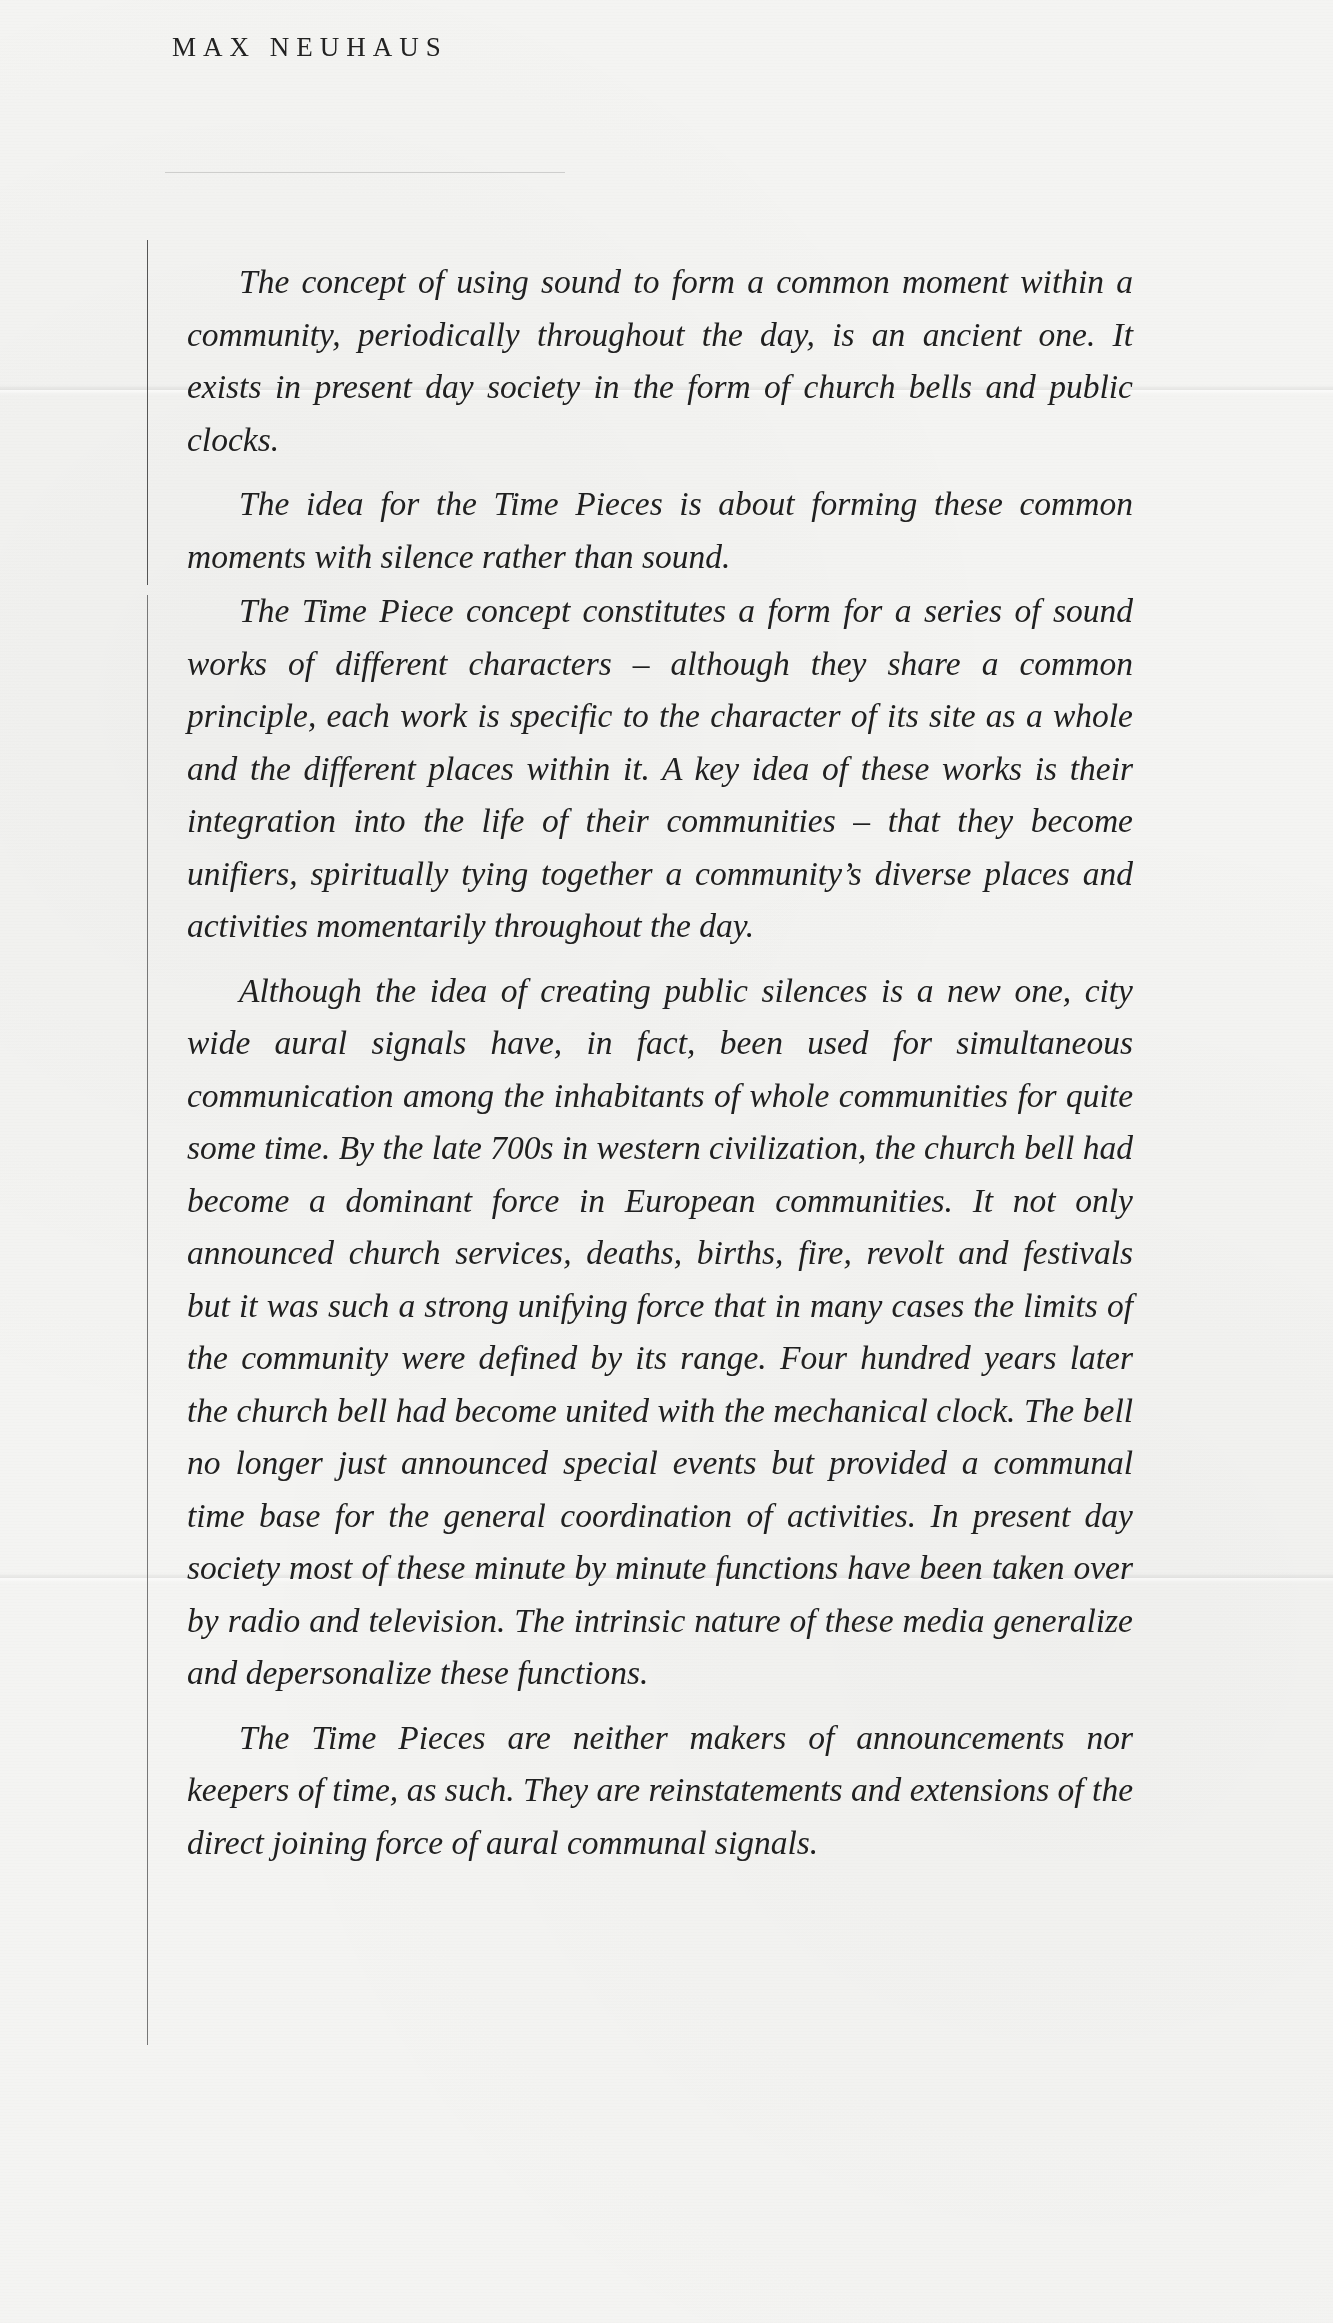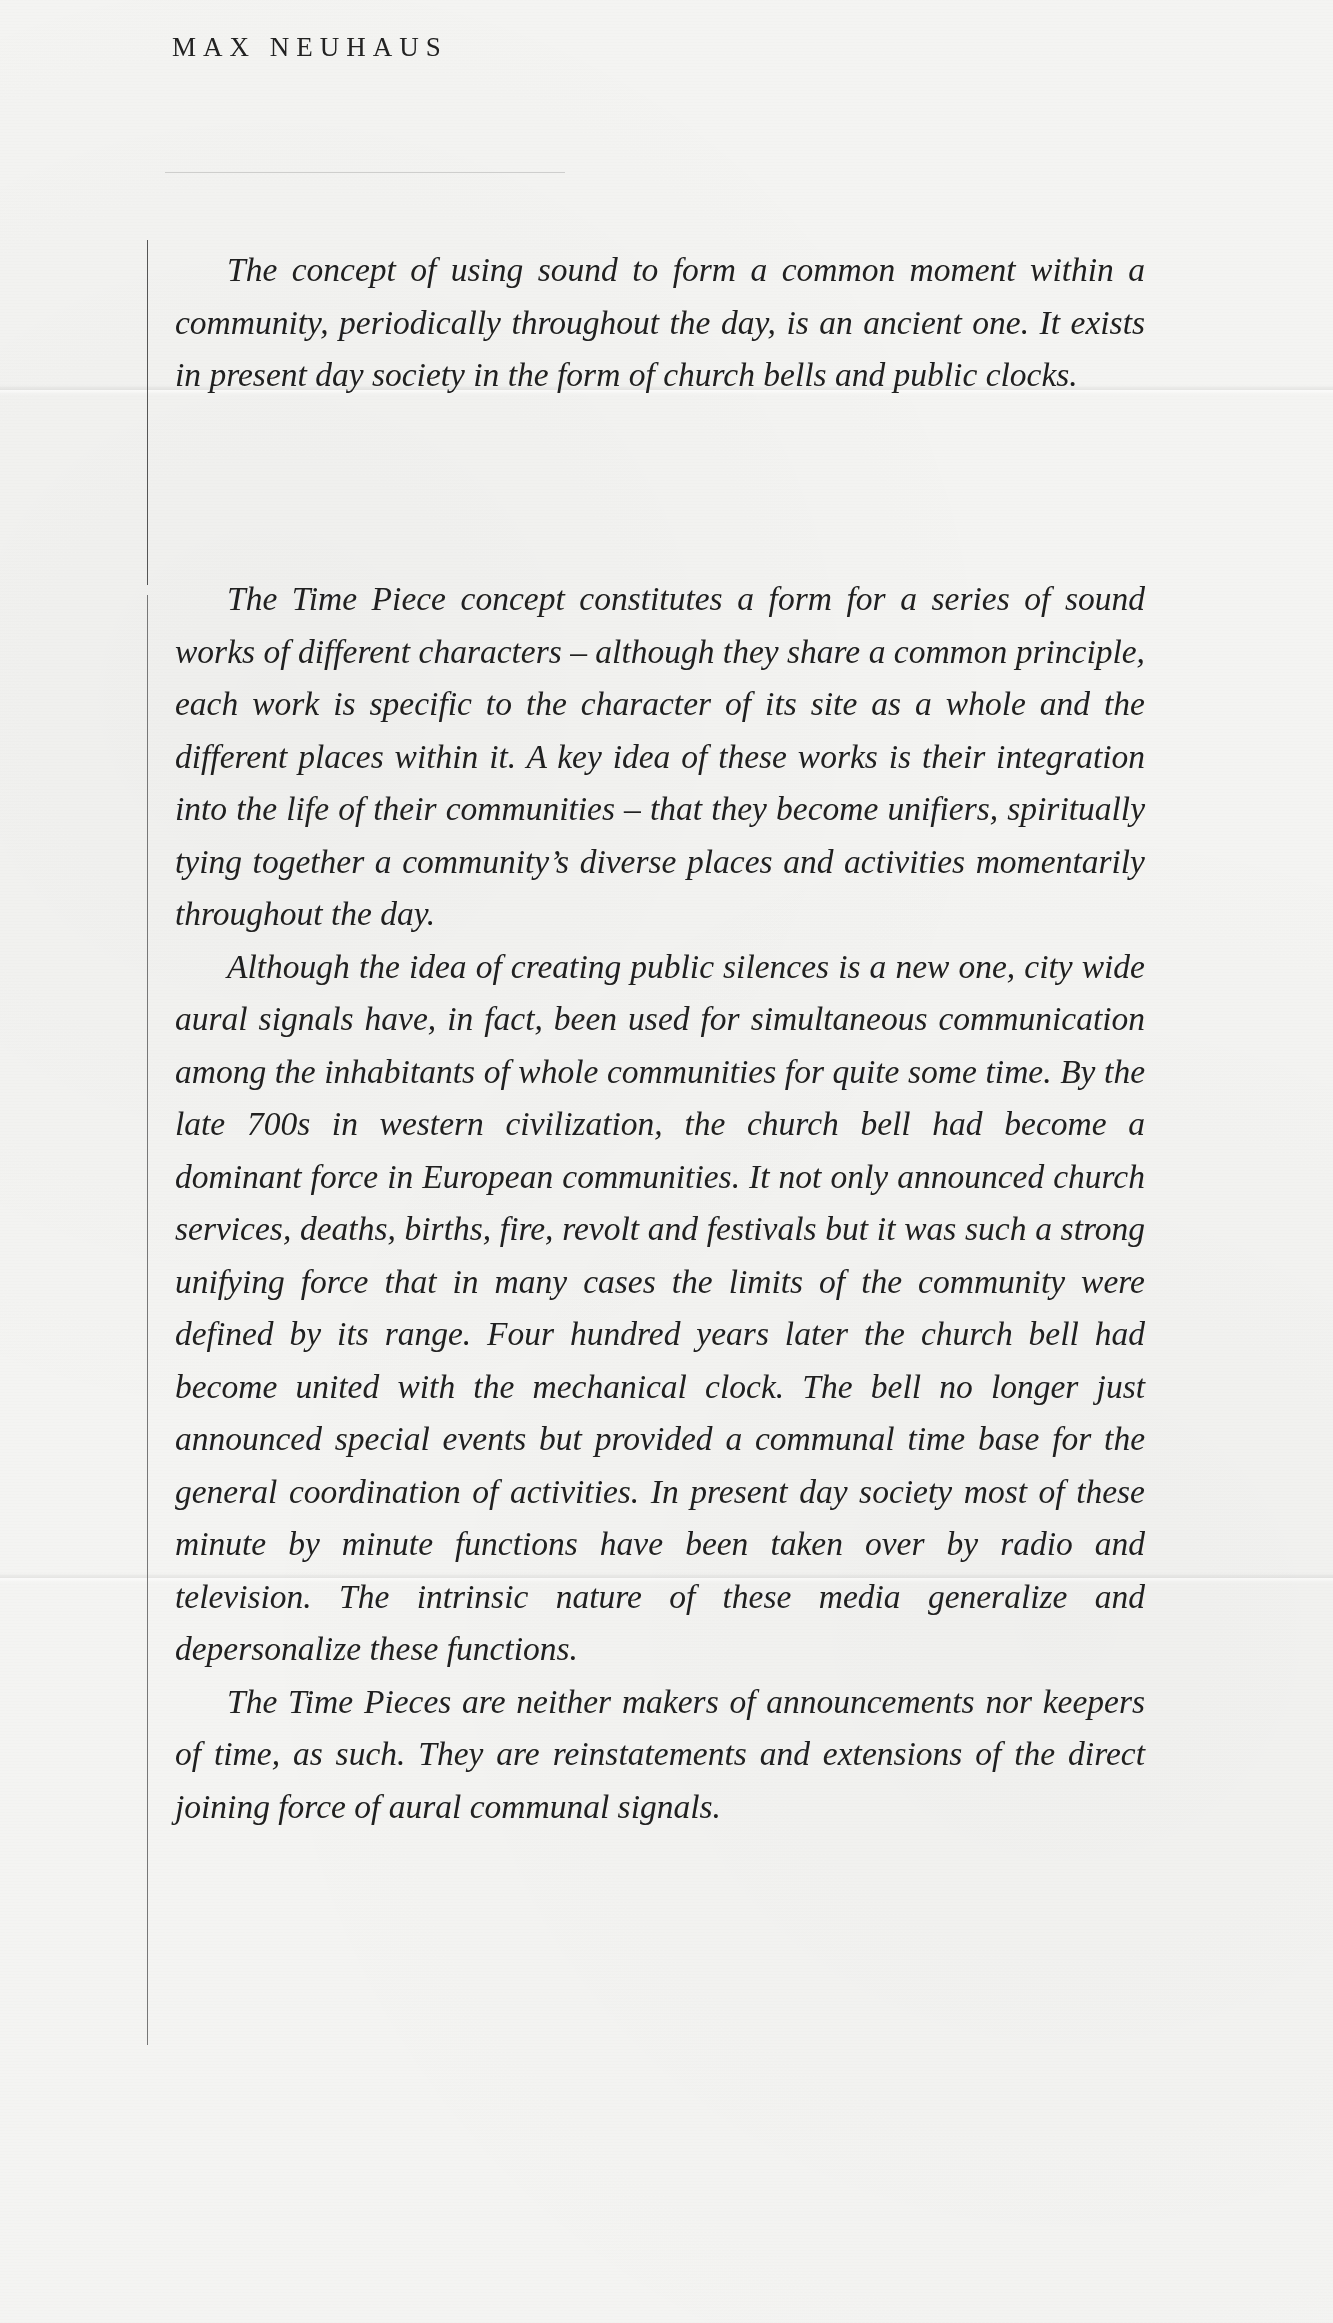--- a/index.html
+++ b/index.html
@@ -64,40 +64,41 @@
     position: absolute;
     left: 175px;
     width: 970px;
     font-style: italic;
     font-size: 33.5px;
     line-height: 52.5px;
     text-align: justify;
     color: #202020;
   }
   .text-block p {
-    margin: 0;
+    margin: 12px;
     text-indent: 52px;
   }
   .block-1 { top: 244px; }
   .block-2 { top: 573px; }
 </style>
 </head>
 <body>
 
 <div class="paper-grain"></div>
 <div class="fold one"></div>
 <div class="fold two"></div>
 
 <div class="header">MAX NEUHAUS</div>
 <div class="header-rule"></div>
 
 <div class="margin-line a"></div>
 <div class="margin-line b"></div>
 
 <div class="text-block block-1">
   <p>The concept of using sound to form a common moment within a community, periodically throughout the day, is an ancient one. It exists in present day society in the form of church bells and public clocks.</p>
+  <p>The idea for the Time Pieces is about forming these common moments with silence rather than sound.</p>
 </div>
 
 <div class="text-block block-2">
   <p>The Time Piece concept constitutes a form for a series of sound works of different characters – although they share a common principle, each work is specific to the character of its site as a whole and the different places within it. A key idea of these works is their integration into the life of their communities – that they become unifiers, spiritually tying together a community’s diverse places and activities momentarily throughout the day.</p>
   <p>Although the idea of creating public silences is a new one, city wide aural signals have, in fact, been used for simultaneous communication among the inhabitants of whole communities for quite some time. By the late 700s in western civilization, the church bell had become a dominant force in European communities. It not only announced church services, deaths, births, fire, revolt and festivals but it was such a strong unifying force that in many cases the limits of the community were defined by its range. Four hundred years later the church bell had become united with the mechanical clock. The bell no longer just announced special events but provided a communal time base for the general coordination of activities. In present day society most of these minute by minute functions have been taken over by radio and television. The intrinsic nature of these media generalize and depersonalize these functions.</p>
   <p>The Time Pieces are neither makers of announcements nor keepers of time, as such. They are reinstatements and extensions of the direct joining force of aural communal signals.</p>
 </div>
 
 </body></html>

